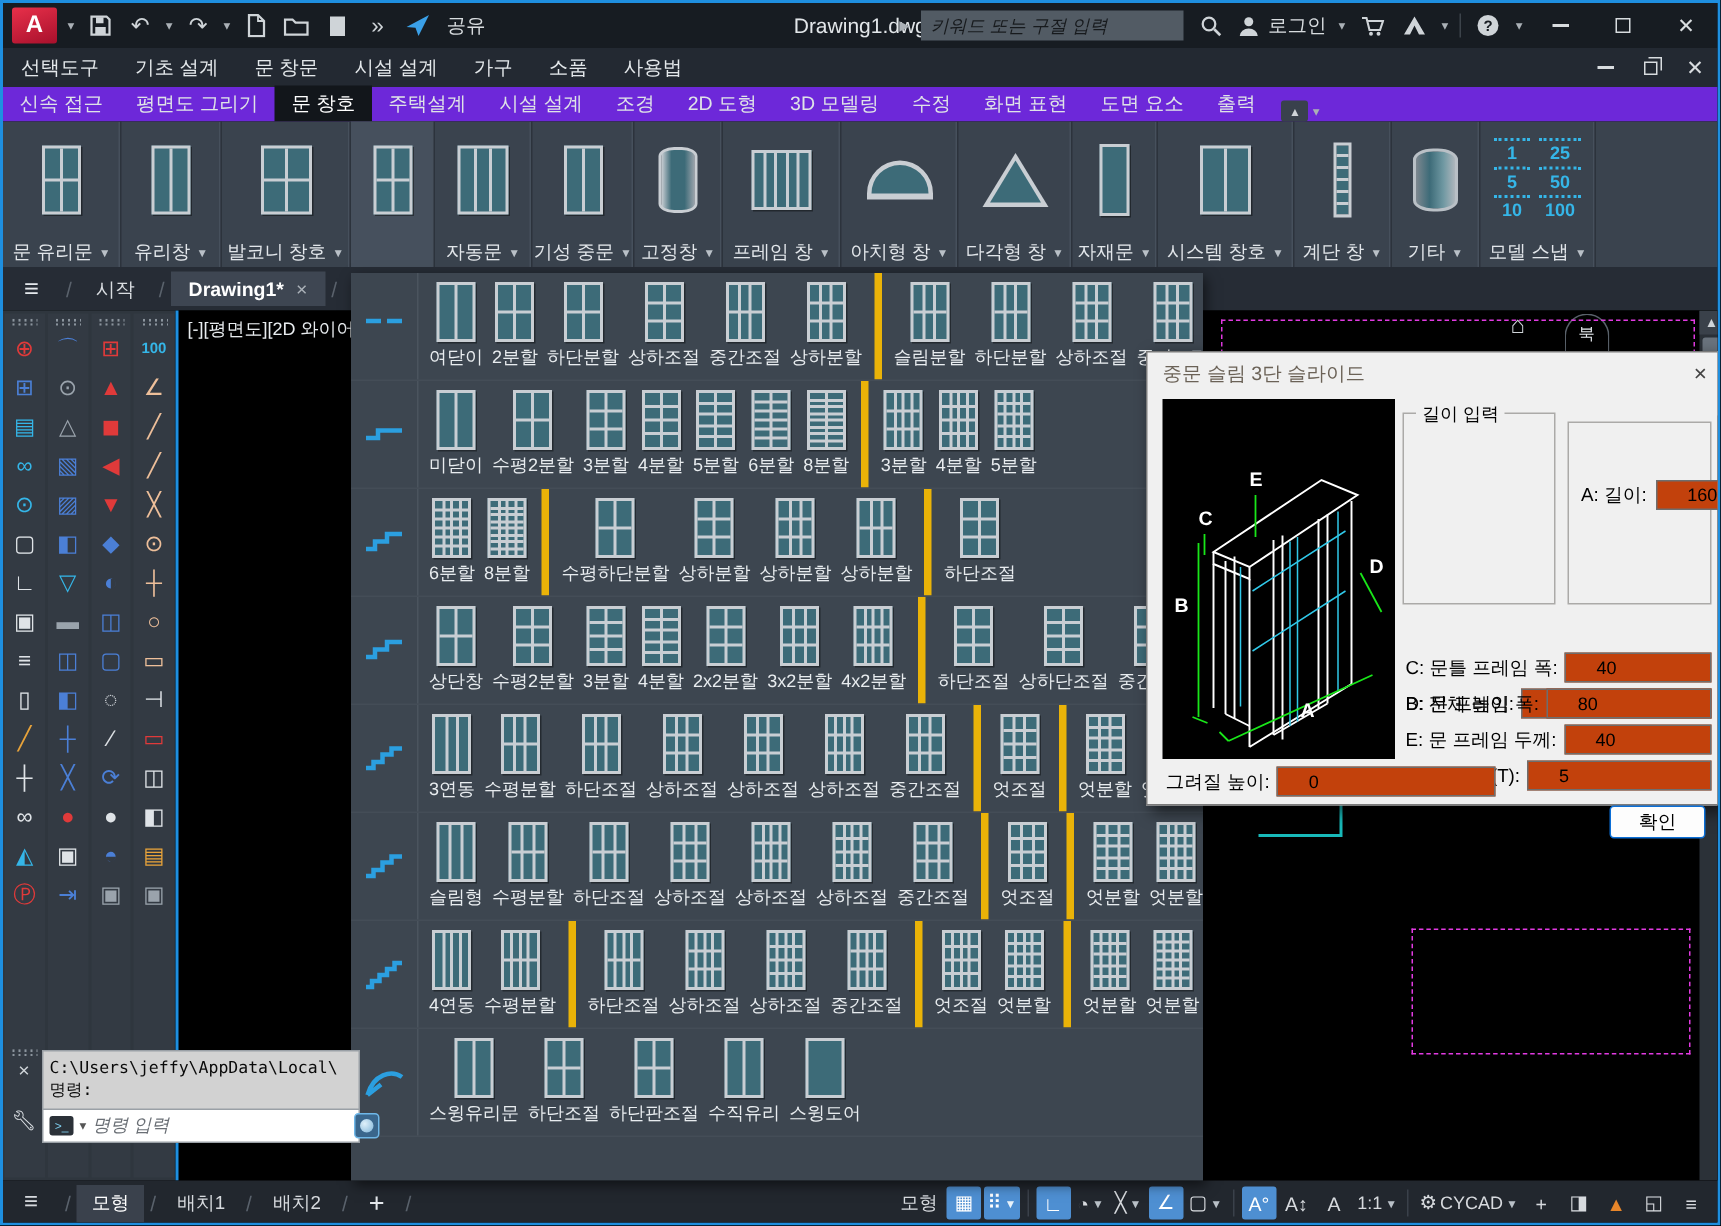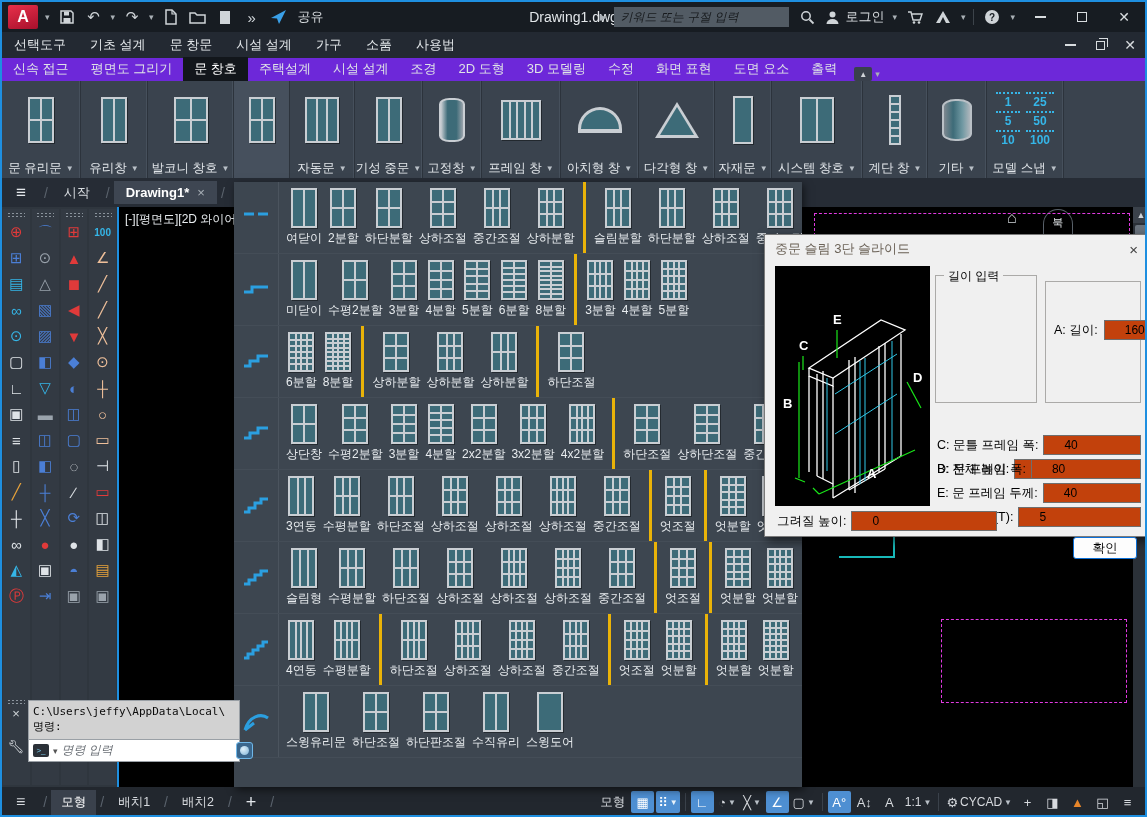--- a/index.html
+++ b/index.html
@@ -108,21 +108,21 @@
   .sel-rect { position:absolute; border:1px dashed #e23ae2; }
   .teal-line { position:absolute; stroke:#18b9b9; stroke-width:2; fill:none; }
 
   
   .flyout { position:absolute; left:232px; top:180px; width:568px; height:605px; background:#3d4650;
             z-index:5; box-shadow:2px 3px 8px rgba(0,0,0,.55); display:flex; flex-direction:column; }
   .frow { height:72px; display:flex; align-items:center; border-bottom:1px solid #444d57; }
   .fmark { width:44px; display:flex; align-items:center; justify-content:center; flex:0 0 auto; }
   .fitems { display:flex; align-items:center; height:100%; border-left:1px solid #4b545e; padding-left:4px; overflow:hidden; flex:1; }
   .fgroup { display:flex; align-items:center; height:100%; }
-  .fgroup + .fgroup { border-left:3px solid #eab308; margin-left:5px; padding-left:5px; }
+  .fgroup + .fgroup { border-left:5px solid #eab308; margin-left:5px; padding-left:5px; }
   .fitem { display:flex; flex-direction:column; align-items:center; margin:0 3px; }
   .fitem .wframe { width:26px; height:40px; }
   .flabel { font-size:12px; color:#e8ecef; margin-top:2px; white-space:nowrap; }
   .ffooter { margin-top:auto; height:25px; border-top:1px solid #4b545e; display:flex; align-items:center;
              justify-content:center; color:#dfe3e7; font-size:13px; background:#414a55; }
 
   
   .cmdrail { position:absolute; left:4px; top:697px; width:20px; height:66px; z-index:6; color:#cfd4d8; }
   .cmdrail .grip { margin:0 auto 2px; }
   .cmdrail .x { text-align:center; font-size:13px; }
@@ -819,20 +819,27 @@
                   <div class="mlh" style="top: calc(75% - 1px);"></div>
                   <div class="mlh" style="top: calc(87.5% - 1px);"></div>
                 </div>
                 <div class="flabel">8분할</div>
               </div>
             </div>
             <div class="fgroup">
               <div class="fitem">
                 <div class="wframe" style="width: 26px; height: 40px;">
                   <div class="mlv" style="left: calc(50% - 1px);"></div>
+                  <div class="mlh" style="top: calc(50% - 1px);"></div>
+                </div>
+                <div class="flabel">수평하단분할</div>
+              </div>
+              <div class="fitem">
+                <div class="wframe" style="width: 26px; height: 40px;">
+                  <div class="mlv" style="left: calc(50% - 1px);"></div>
                   <div class="mlh" style="top: calc(33.3333% - 1px);"></div>
                   <div class="mlh" style="top: calc(66.6667% - 1px);"></div>
                 </div>
                 <div class="flabel">상하분할</div>
               </div>
               <div class="fitem">
                 <div class="wframe" style="width: 26px; height: 40px;">
                   <div class="mlv" style="left: calc(33.3333% - 1px);"></div>
                   <div class="mlv" style="left: calc(66.6667% - 1px);"></div>
                   <div class="mlh" style="top: calc(33.3333% - 1px);"></div>

